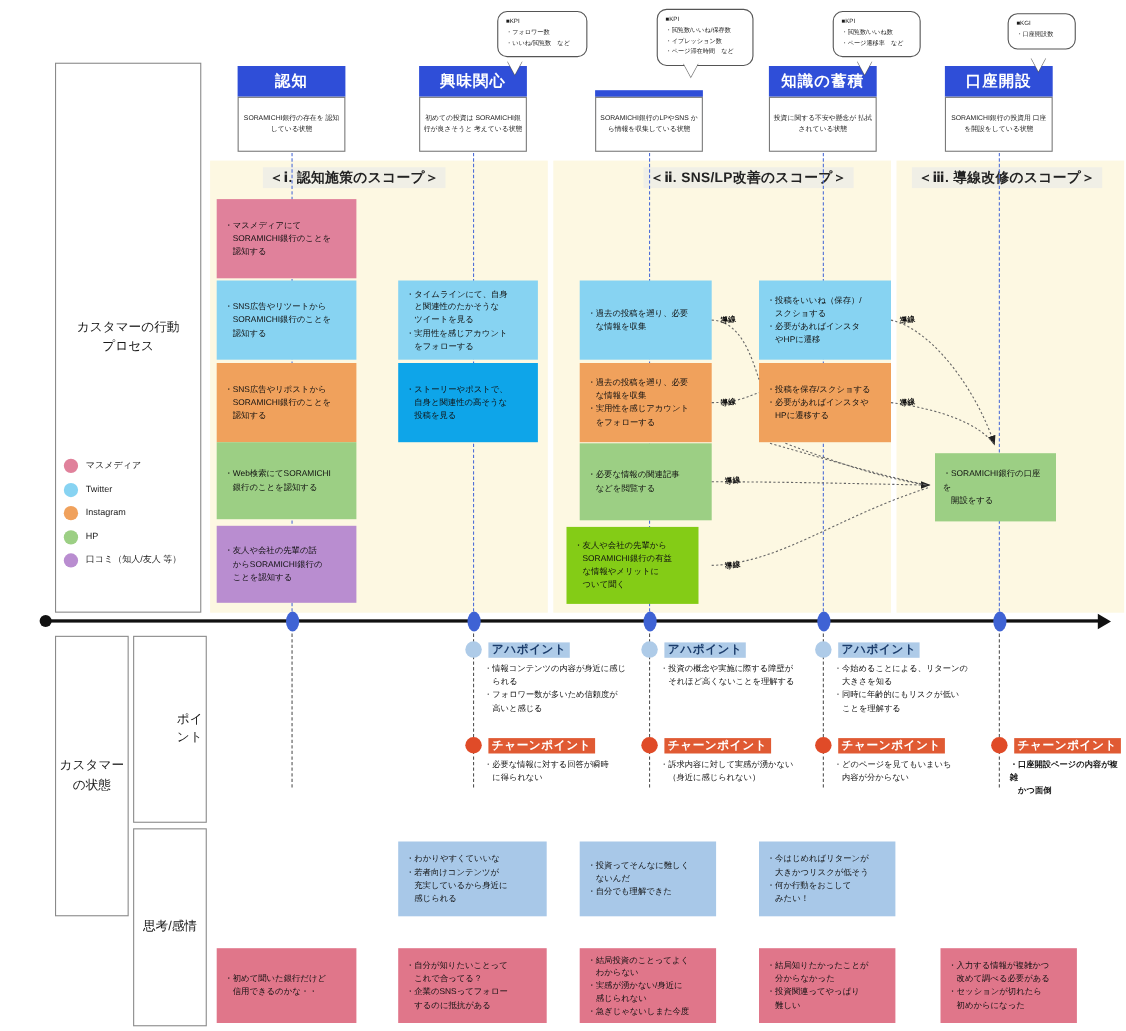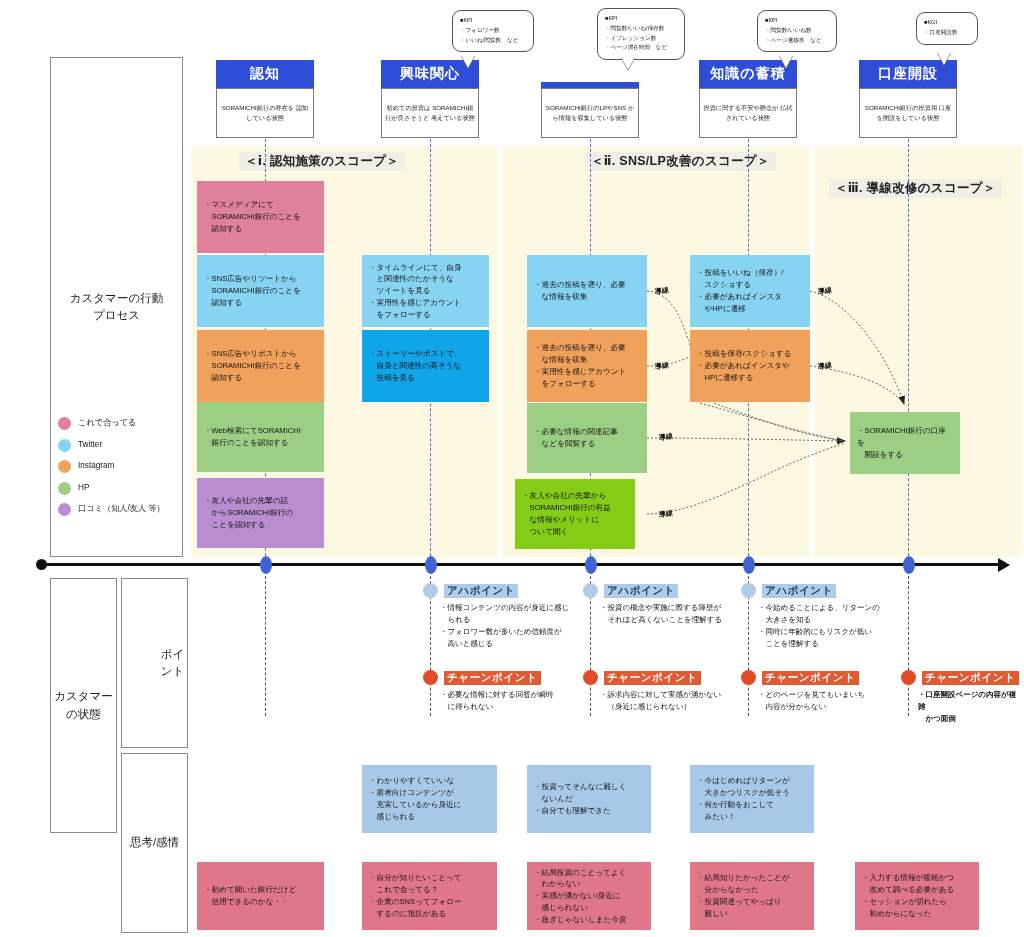--- a/index.html
+++ b/index.html
@@ -107,21 +107,21 @@
 </style>
 </head>
 <body>
 
 <div class="band" style="left:191px; top:146px; width:307px; height:411px;"></div>
 <div class="band" style="left:503px; top:146px; width:307px; height:411px;"></div>
 <div class="band" style="left:815px; top:146px; width:207px; height:411px;"></div>
 
 <div class="band-title" style="left:239px; top:152px;">＜ⅰ. 認知施策のスコープ＞</div>
 <div class="band-title" style="left:585px; top:152px;">＜ⅱ. SNS/LP改善のスコープ＞</div>
-<div class="band-title" style="left:829px; top:152px;margin-top:27px;">＜ⅲ. 導線改修のスコープ＞</div>
+<div class="band-title" style="left:829px; top:152px;">＜ⅲ. 導線改修のスコープ＞</div>
 
 <div class="vline" style="left:265px; top:134px; height:427px;"></div>
 <div class="vline" style="left:430px; top:134px; height:427px;"></div>
 <div class="vline" style="left:590px; top:134px; height:427px;"></div>
 <div class="vline" style="left:748px; top:134px; height:427px;"></div>
 <div class="vline" style="left:908px; top:134px; height:427px;"></div>
 
 <div class="vline vline-dark" style="left:265px; top:576px; height:140px;"></div>
 <div class="vline vline-dark" style="left:430px; top:576px; height:140px;"></div>
 <div class="vline vline-dark" style="left:590px; top:576px; height:140px;"></div>
@@ -170,21 +170,21 @@
 <div class="kpi-tail" style="left:937px; top:52px;"></div>
 
 <div class="panel" style="left:50px; top:57px; width:133px; height:500px;">
   <span style="position:absolute; top:232px; left:0; right:0; white-space:pre-line;">カスタマーの行動
 プロセス</span>
 </div>
 
 <div class="legend" style="left:58px; top:417px;">
   <div class="legend-row">
     <span class="legend-dot" style="background:#e0819b"></span>
-    <span>これで合ってる</span>
+    <span>マスメディア</span>
   </div>
   <div class="legend-row">
     <span class="legend-dot" style="background:#87d3f2"></span>
     <span>Twitter</span>
   </div>
   <div class="legend-row">
     <span class="legend-dot" style="background:#f0a15c"></span>
     <span>Instagram</span>
   </div>
   <div class="legend-row">

